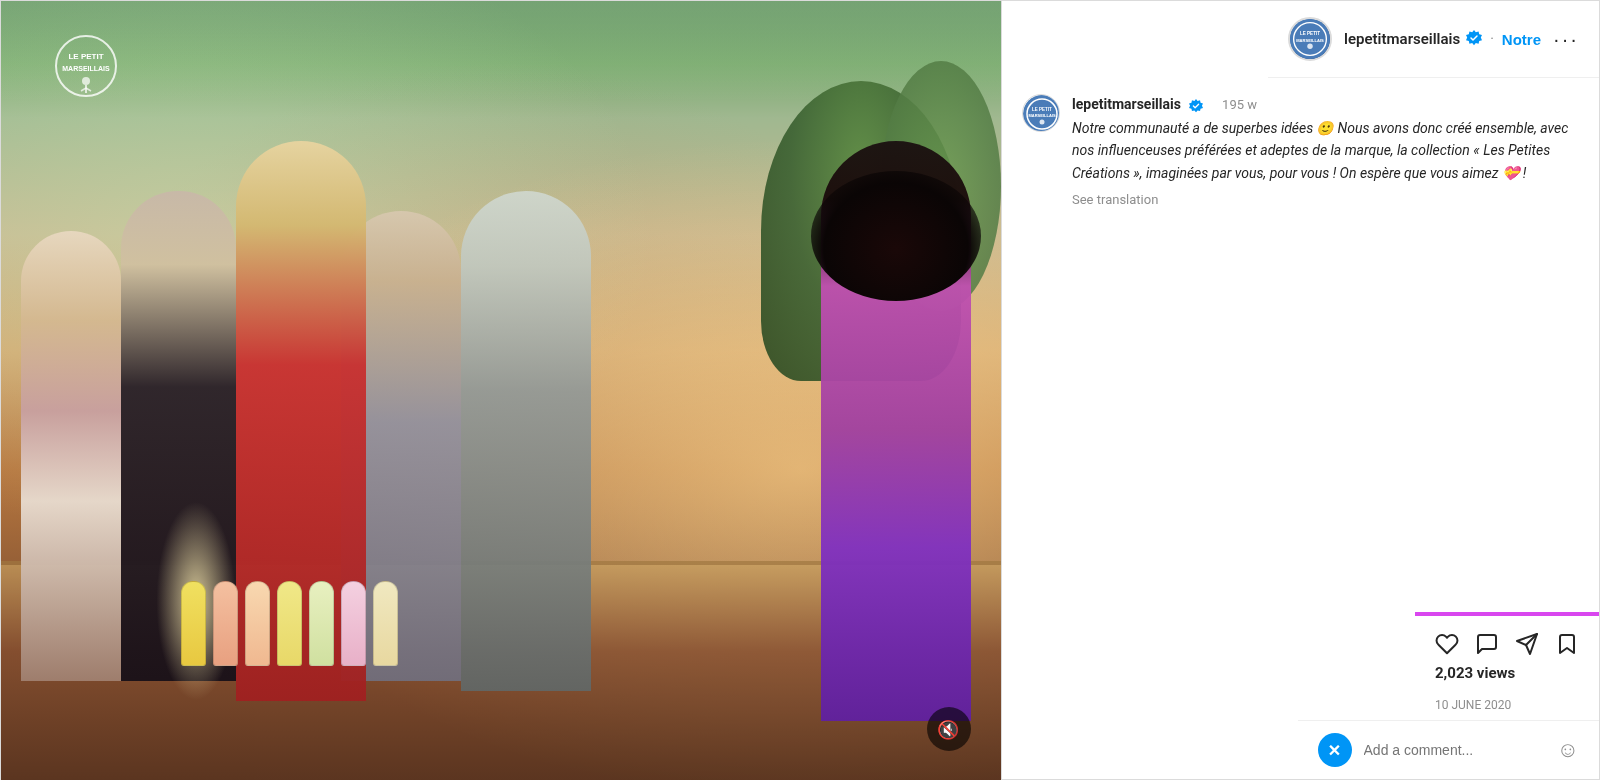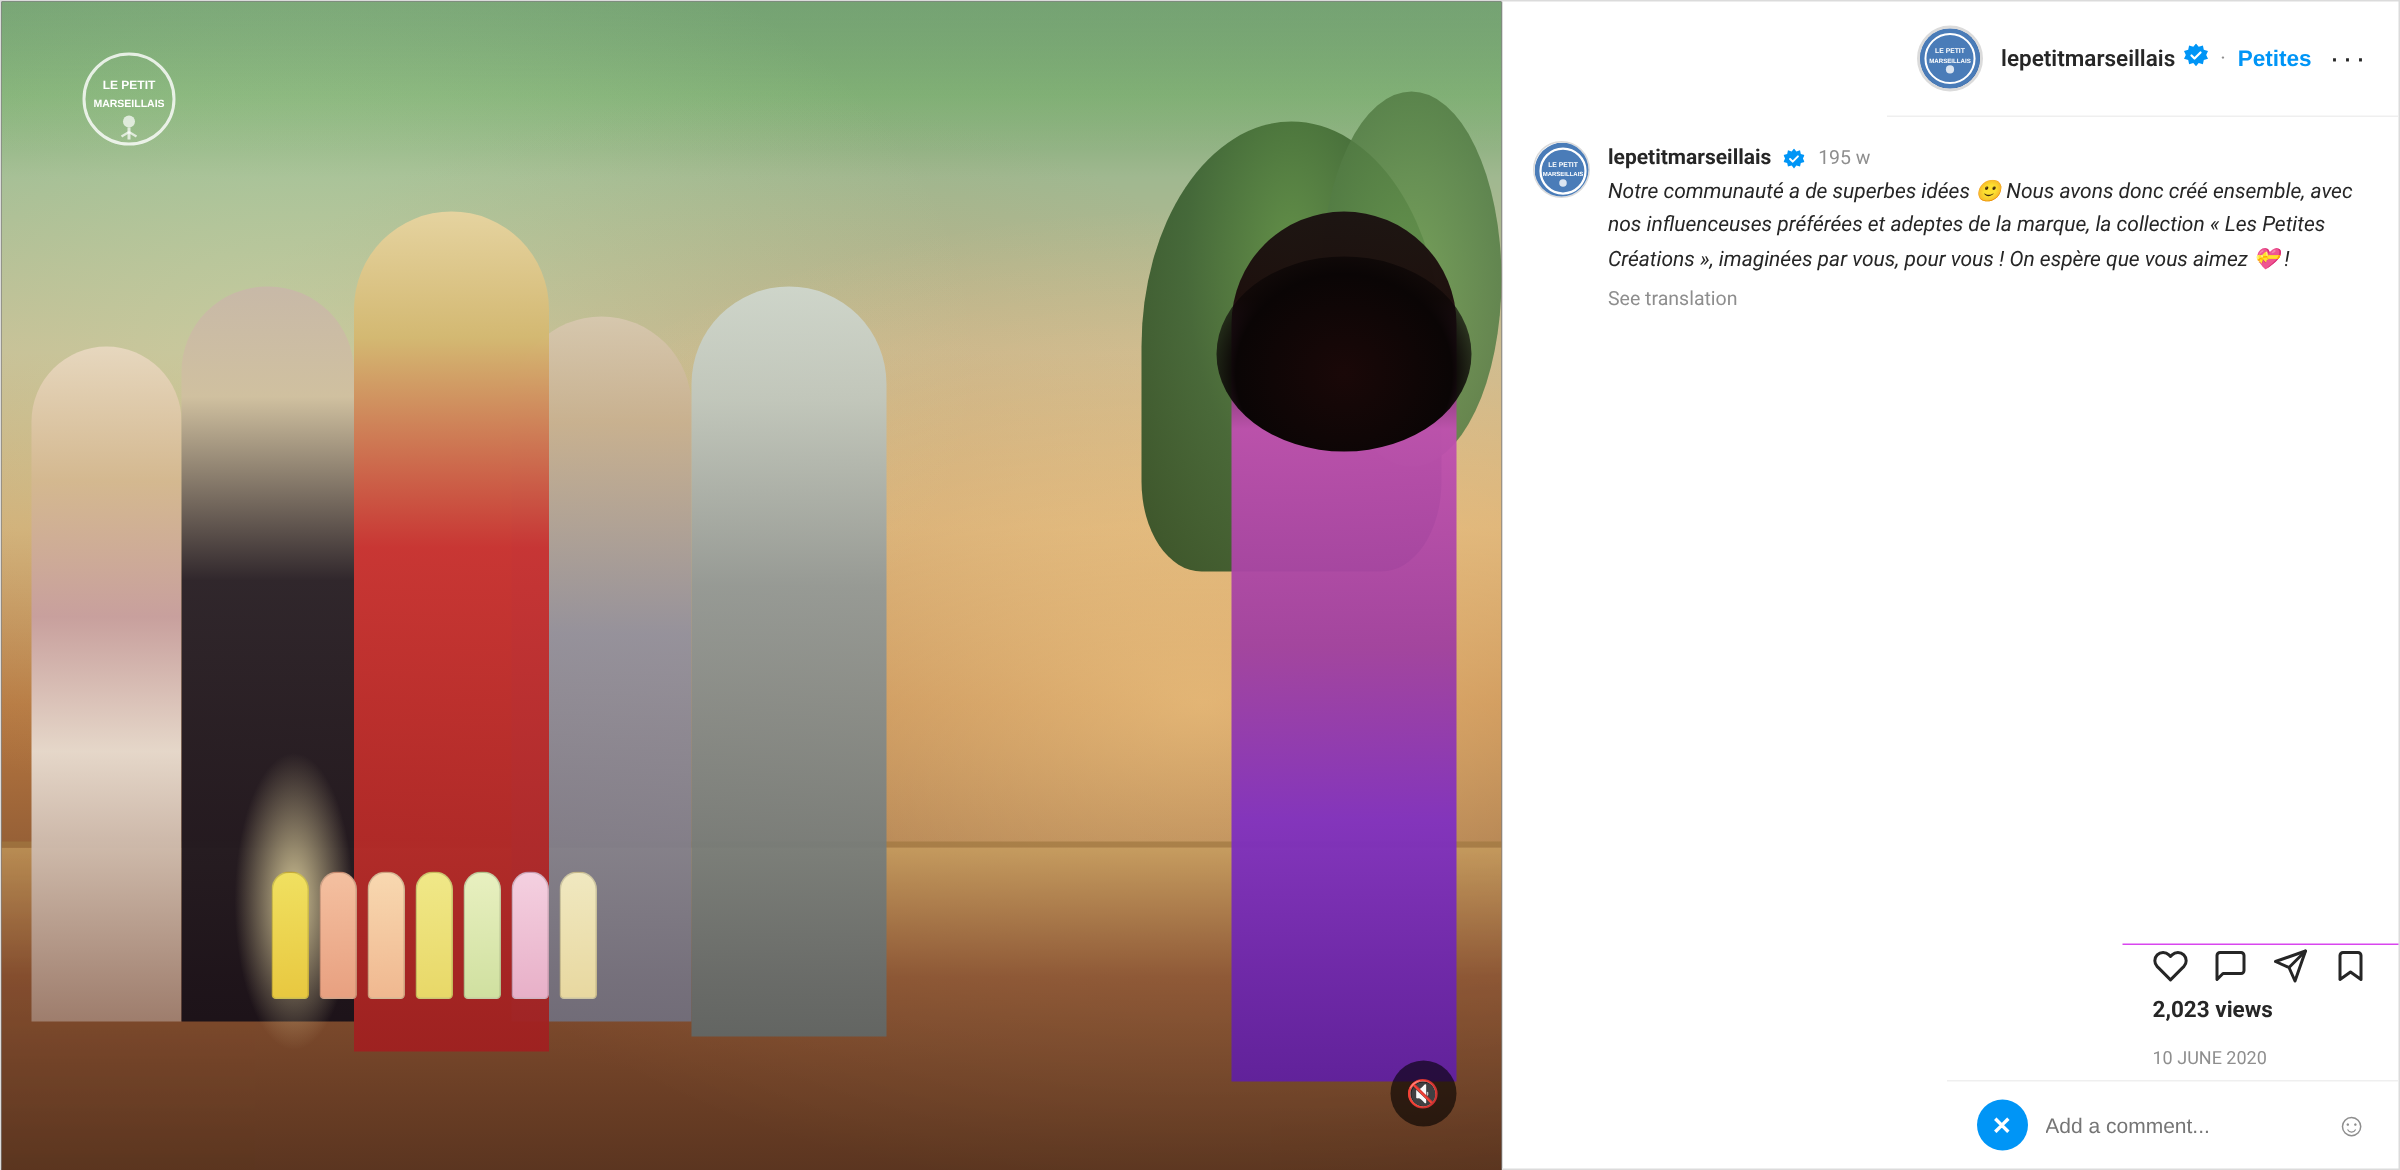--- a/index.html
+++ b/index.html
@@ -177,21 +177,21 @@
       display: inline;
     }
     .caption-verified {
       color: #0095f6;
       font-size: 13px;
       margin-left: 4px;
     }
     .caption-time {
       color: #8e8e8e;
       font-size: 13px;
-      margin-left: 6px;
+      margin-left: 16px;
     }
     .caption-text {
       font-size: 14px;
       color: #262626;
       line-height: 1.6;
       margin-top: 4px;
       display: block;
       font-style: italic;
     }
     .hashtags {
@@ -204,22 +204,22 @@
     .see-translation {
       display: block;
       margin-top: 8px;
       font-size: 13px;
       color: #8e8e8e;
       cursor: pointer;
     }
 
     
     .actions-bar {
-      padding: 2px 20px 8px;
-      border-top: 1px solid #d946ef;
+      padding: 16px 20px 8px;
+      border-top: 4px solid #d946ef;
     }
     .action-icons {
       display: flex;
       align-items: center;
       gap: 16px;
     }
     .action-icon {
       cursor: pointer;
       color: #262626;
       font-size: 24px;
@@ -369,21 +369,21 @@
       </div>
       <div class="header-info">
         <span class="username-header">lepetitmarseillais</span>
         <span class="verified-badge">
           <svg width="16" height="16" viewBox="0 0 16 16" fill="#0095f6">
               <path d="M8 0L9.8 2.2L12.6 1.4L13.2 4.2L16 5L14.8 7.6L16 10.2L13.2 11L12.6 13.8L9.8 13L8 15.2L6.2 13L3.4 13.8L2.8 11L0 10.2L1.2 7.6L0 5L2.8 4.2L3.4 1.4L6.2 2.2Z"></path>
               <path d="M5 8L7 10L11 6" stroke="white" stroke-width="1.5" fill="none" stroke-linecap="round" stroke-linejoin="round"></path>
             </svg>
         </span>
         <span class="dot-separator">·</span>
-        <button class="follow-btn">Petites</button>
+        <button class="follow-btn">Notre</button>
       </div>
       <button class="more-btn">···</button>
     </div>
 
     <div class="caption-area">
       <div class="caption-header">
         <div class="caption-avatar">
           <svg width="38" height="38" viewBox="0 0 38 38">
             <circle cx="19" cy="19" r="19" fill="#4a7cb8"></circle>
             <circle cx="19" cy="19" r="15" fill="none" stroke="white" stroke-width="1.5"></circle>

